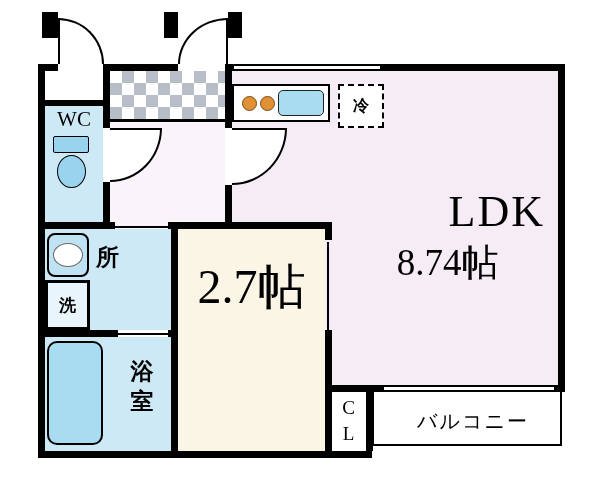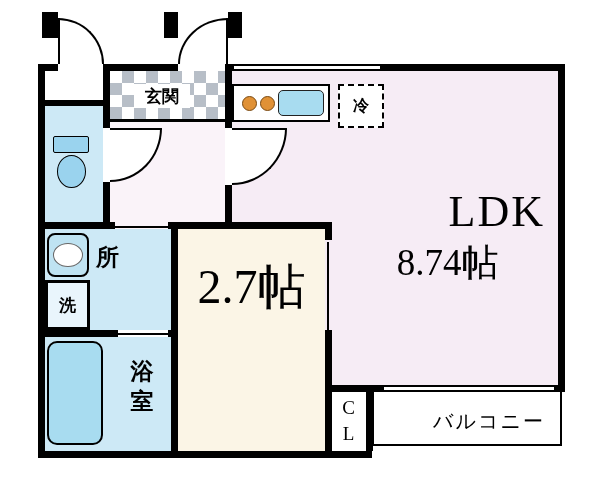--- a/index.html
+++ b/index.html
@@ -30,21 +30,21 @@
   <div class="fill" style="left:232px;top:71px;width:326px;height:314px;background:#f6ecf5;"></div>
   <div class="fill" style="left:110px;top:71px;width:115px;height:158px;background:#faf3f9;"></div>
   <div class="fill" style="left:178px;top:229px;width:147px;height:222px;background:#fbf5e6;"></div>
   <div class="fill" style="left:45px;top:106px;width:58px;height:116px;background:#cde9f6;"></div>
   <div class="fill" style="left:45px;top:229px;width:126px;height:101px;background:#cde9f6;"></div>
   <div class="fill" style="left:45px;top:337px;width:126px;height:114px;background:#cde9f6;"></div>
   <div class="fill checker" style="left:110px;top:71px;width:115px;height:49px;"></div>
   <div class="thin" style="left:110px;top:119px;width:115px;height:3px;"></div>
 
   <div class="abs" style="left:372px;top:392px;width:190px;height:54px;background:#fff;border:2px solid #000;border-top:none;"></div>
-  <div class="abs ctr sans" style="left:404px;top:408px;width:170px;height:26px;font-size:20px;letter-spacing:2px;">
+  <div class="abs ctr sans" style="left:388px;top:408px;width:170px;height:26px;font-size:20px;letter-spacing:2px;">
     <span>バルコニー</span>
   </div>
 
   <div class="abs" style="left:232px;top:84px;width:98px;height:38px;background:#fff;border:2.5px solid #000;"></div>
   <div class="abs" style="left:242px;top:96px;width:15px;height:15px;border-radius:50%;background:#e09136;border:1.5px solid #7a4a12;"></div>
   <div class="abs" style="left:260px;top:96px;width:15px;height:15px;border-radius:50%;background:#e09136;border:1.5px solid #7a4a12;"></div>
   <div class="abs" style="left:278px;top:90px;width:46px;height:26px;background:#a8dcf0;border:1.5px solid #222;border-radius:5px;"></div>
 
   <div class="abs ctr" style="left:338px;top:84px;width:46px;height:44px;background:#fff;border:2px dashed #000;font-size:16px;font-weight:bold;">
     <span>冷</span>
@@ -92,24 +92,24 @@
   <div class="thin" style="left:327px;top:242px;width:2px;height:88px;"></div>
 
   <div class="win" style="left:234px;top:64px;width:146px;height:7px;"></div>
   <div class="win" style="left:384px;top:385px;width:170px;height:7px;"></div>
 
   <div class="arc arc-tr" style="left:58px;top:18px;width:46px;height:46px;"></div>
   <div class="arc arc-tl" style="left:178px;top:18px;width:50px;height:46px;"></div>
   <div class="arc arc-br" style="left:110px;top:128px;width:52px;height:54px;"></div>
   <div class="arc arc-br" style="left:232px;top:128px;width:55px;height:57px;"></div>
 
-  <div class="abs ctr sans" style="left:134px;top:84px;width:56px;height:24px;background:#fff;font-size:17px;font-weight:bold;">
-    <span>玄関</span>
+
+  <div class="abs serif" style="left:45px;top:107px;width:58px;text-align:center;font-size:21px;">
+    <span>WC</span>
   </div>
-
 
   <div class="abs sans" style="left:96px;top:242px;width:70px;font-size:23px;font-weight:bold;line-height:30px;">
     <div>所</div>
   </div>
 
   <div class="abs sans" style="left:127px;top:356px;width:30px;text-align:center;font-size:23px;font-weight:bold;line-height:30px;">
     <div>浴</div>
     <div>室</div>
   </div>
 

